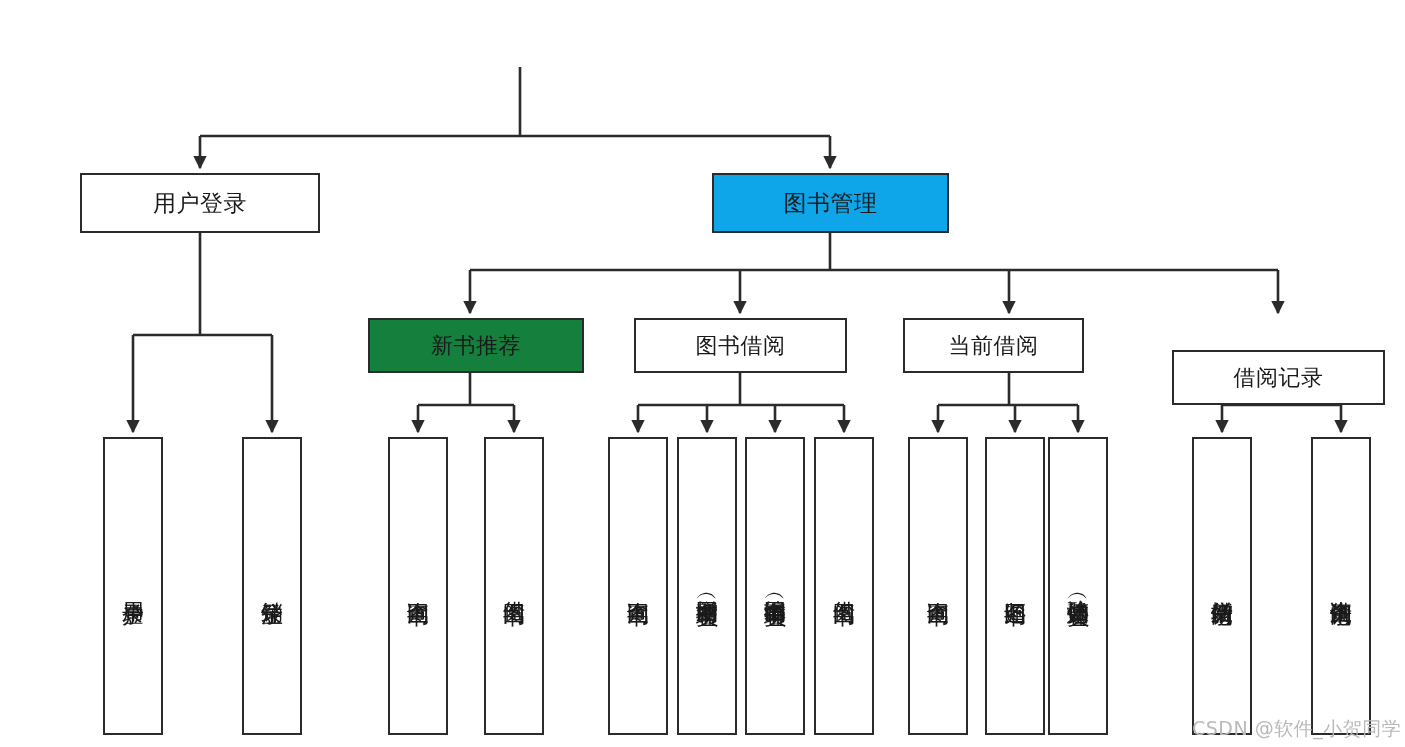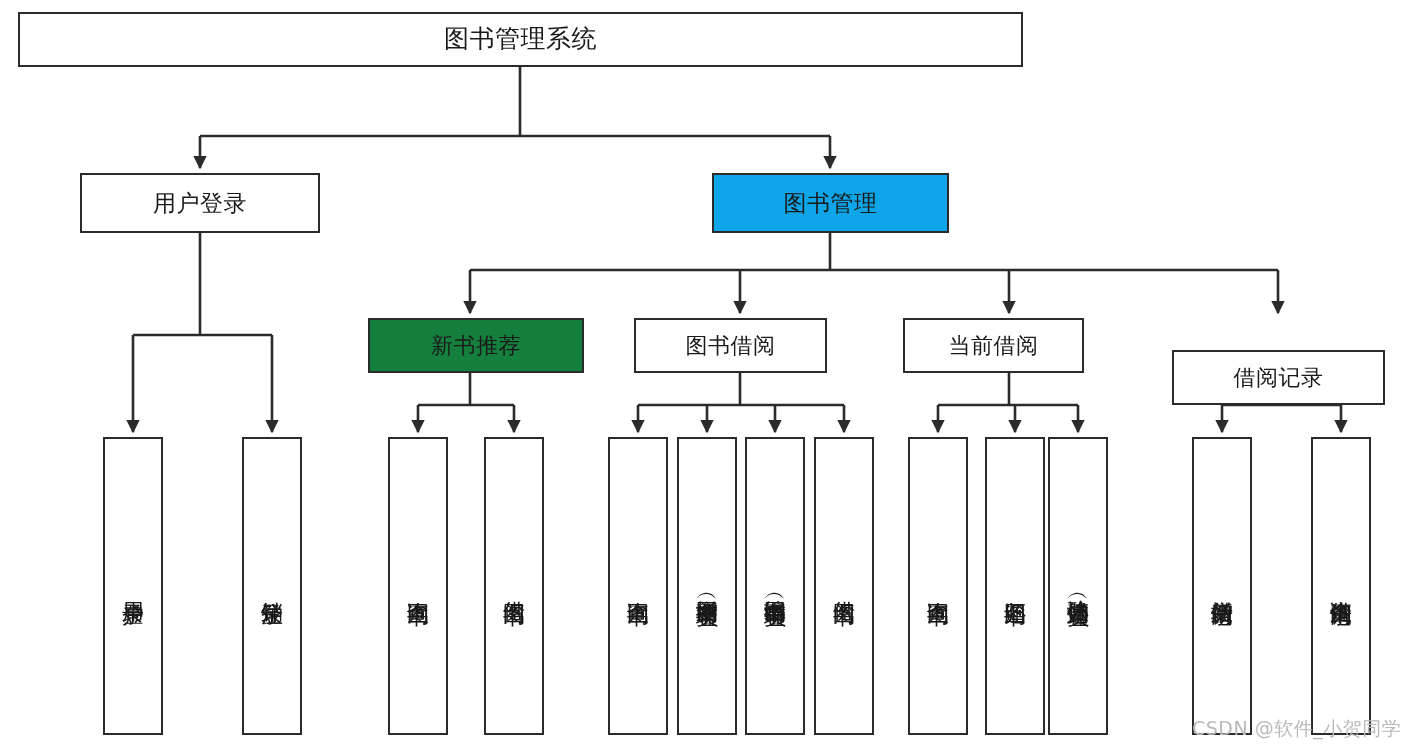--- a/index.html
+++ b/index.html
@@ -117,35 +117,32 @@
       <path d="M 1015 405 L 1015 432" marker-end="url(#arrow)"></path>
       <path d="M 1078 405 L 1078 432" marker-end="url(#arrow)"></path>
 
       <path d="M 1278 373 L 1278 405"></path>
       <path d="M 1222 405 L 1341 405"></path>
       <path d="M 1222 405 L 1222 432" marker-end="url(#arrow)"></path>
       <path d="M 1341 405 L 1341 432" marker-end="url(#arrow)"></path>
     </g>
   </svg>
 
-  <div class="node root" style="left: 18px; top: 12px; width: 1005px; height: 55px; border-color: rgb(43, 43, 43); background: rgb(255, 255, 255); color: rgb(26, 26, 26);">
-    <span class="label">图书管理系统</span>
-  </div>
 
   <div class="node level2" style="left: 80px; top: 173px; width: 240px; height: 60px; border-color: rgb(43, 43, 43); background: rgb(255, 255, 255); color: rgb(26, 26, 26);">
     <span class="label">用户登录</span>
   </div>
   <div class="node level2" style="left: 712px; top: 173px; width: 237px; height: 60px; border-color: rgb(43, 43, 43); background: #0ea5e9; color: rgb(26, 26, 26);">
     <span class="label">图书管理</span>
   </div>
 
   <div class="node level3" style="left: 368px; top: 318px; width: 216px; height: 55px; border-color: rgb(43, 43, 43); background: #15803d; color: rgb(26, 26, 26);">
     <span class="label">新书推荐</span>
   </div>
-  <div class="node level3" style="left: 634px; top: 318px; width: 193px; height: 55px; border-color: rgb(43, 43, 43); background: rgb(255, 255, 255); color: rgb(26, 26, 26);">
+  <div class="node level3" style="left: 634px; top: 318px; width: 213px; height: 55px; border-color: rgb(43, 43, 43); background: rgb(255, 255, 255); color: rgb(26, 26, 26);">
     <span class="label">图书借阅</span>
   </div>
   <div class="node level3" style="left: 903px; top: 318px; width: 181px; height: 55px; border-color: rgb(43, 43, 43); background: rgb(255, 255, 255); color: rgb(26, 26, 26);">
     <span class="label">当前借阅</span>
   </div>
   <div class="node level3" style="left: 1172px; top: 318px; width: 213px; height: 55px; border-color: rgb(43, 43, 43); background: rgb(255, 255, 255); color: rgb(26, 26, 26); margin-top: 32px;">
     <span class="label">借阅记录</span>
   </div>
 
   <div class="node leaf" style="left: 103px; top: 437px; width: 60px; height: 298px; border-color: rgb(43, 43, 43); background: rgb(255, 255, 255); color: rgb(26, 26, 26);">

